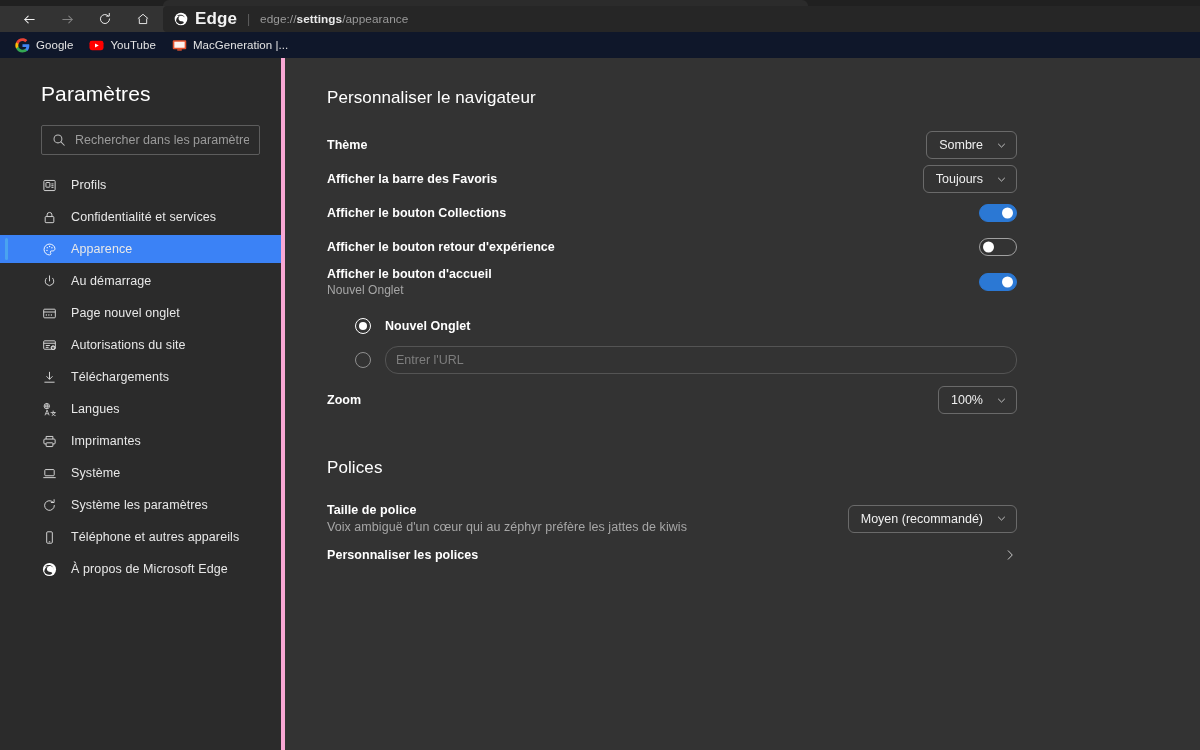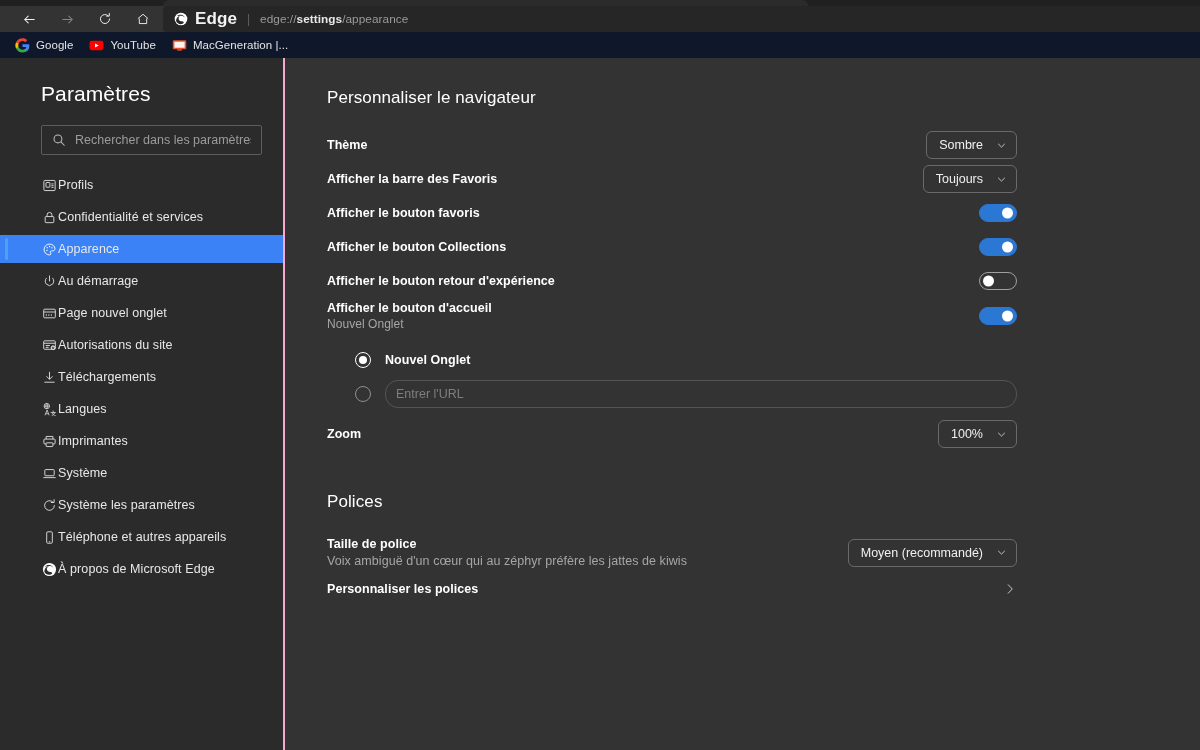--- a/index.html
+++ b/index.html
@@ -119,21 +119,21 @@
     display: flex;
     height: 692px;
     background: #333333;
   }
 
   
   .sidebar {
     width: 285px;
     flex: 0 0 285px;
     background: #2b2b2b;
-    border-right: 2px solid #f9a8d4;
+    border-right: 4px solid #f9a8d4;
     padding-top: 24px;
   }
   .settings-title {
     font-size: 21px;
     color: #ffffff;
     font-weight: 400;
     padding-left: 41px;
     margin-bottom: 19px;
     letter-spacing: 0.1px;
   }
@@ -158,21 +158,21 @@
     font-family: "Liberation Sans", sans-serif;
   }
   .search-input::placeholder { color: #9b9b9b; }
 
   .navlist { margin-top: 16px; }
   .navitem {
     height: 28px;
     display: flex;
     align-items: center;
     padding-left: 41px;
-    gap: 1px;
+    gap: 14px;
     cursor: pointer;
     position: relative;
     margin-bottom: 4px;
   }
   .navitem.selected { background: #3b82f6; }
   .navitem.selected::before {
     content: "";
     position: absolute;
     left: 5px;
     top: 3px;
@@ -602,26 +602,20 @@
       <div class="row">
         <span class="row-label">Afficher la barre des Favoris</span>
         <div class="dropdown">
           <span>Toujours</span>
           <svg class="chev" width="11" height="11" viewBox="0 0 16 16" fill="none" stroke="#e8e8e8" stroke-width="1.15" stroke-linecap="round" stroke-linejoin="round">
               <path d="M3.6 6 8 10.3 12.4 6"></path>
             </svg>
         </div>
       </div>
 
-      <div class="row">
-        <span class="row-label">Afficher le bouton favoris</span>
-        <div class="toggle on">
-            <span class="knob"></span>
-          </div>
-      </div>
 
       <div class="row">
         <span class="row-label">Afficher le bouton Collections</span>
         <div class="toggle on">
             <span class="knob"></span>
           </div>
       </div>
 
       <div class="row">
         <span class="row-label">Afficher le bouton retour d'expérience</span>

